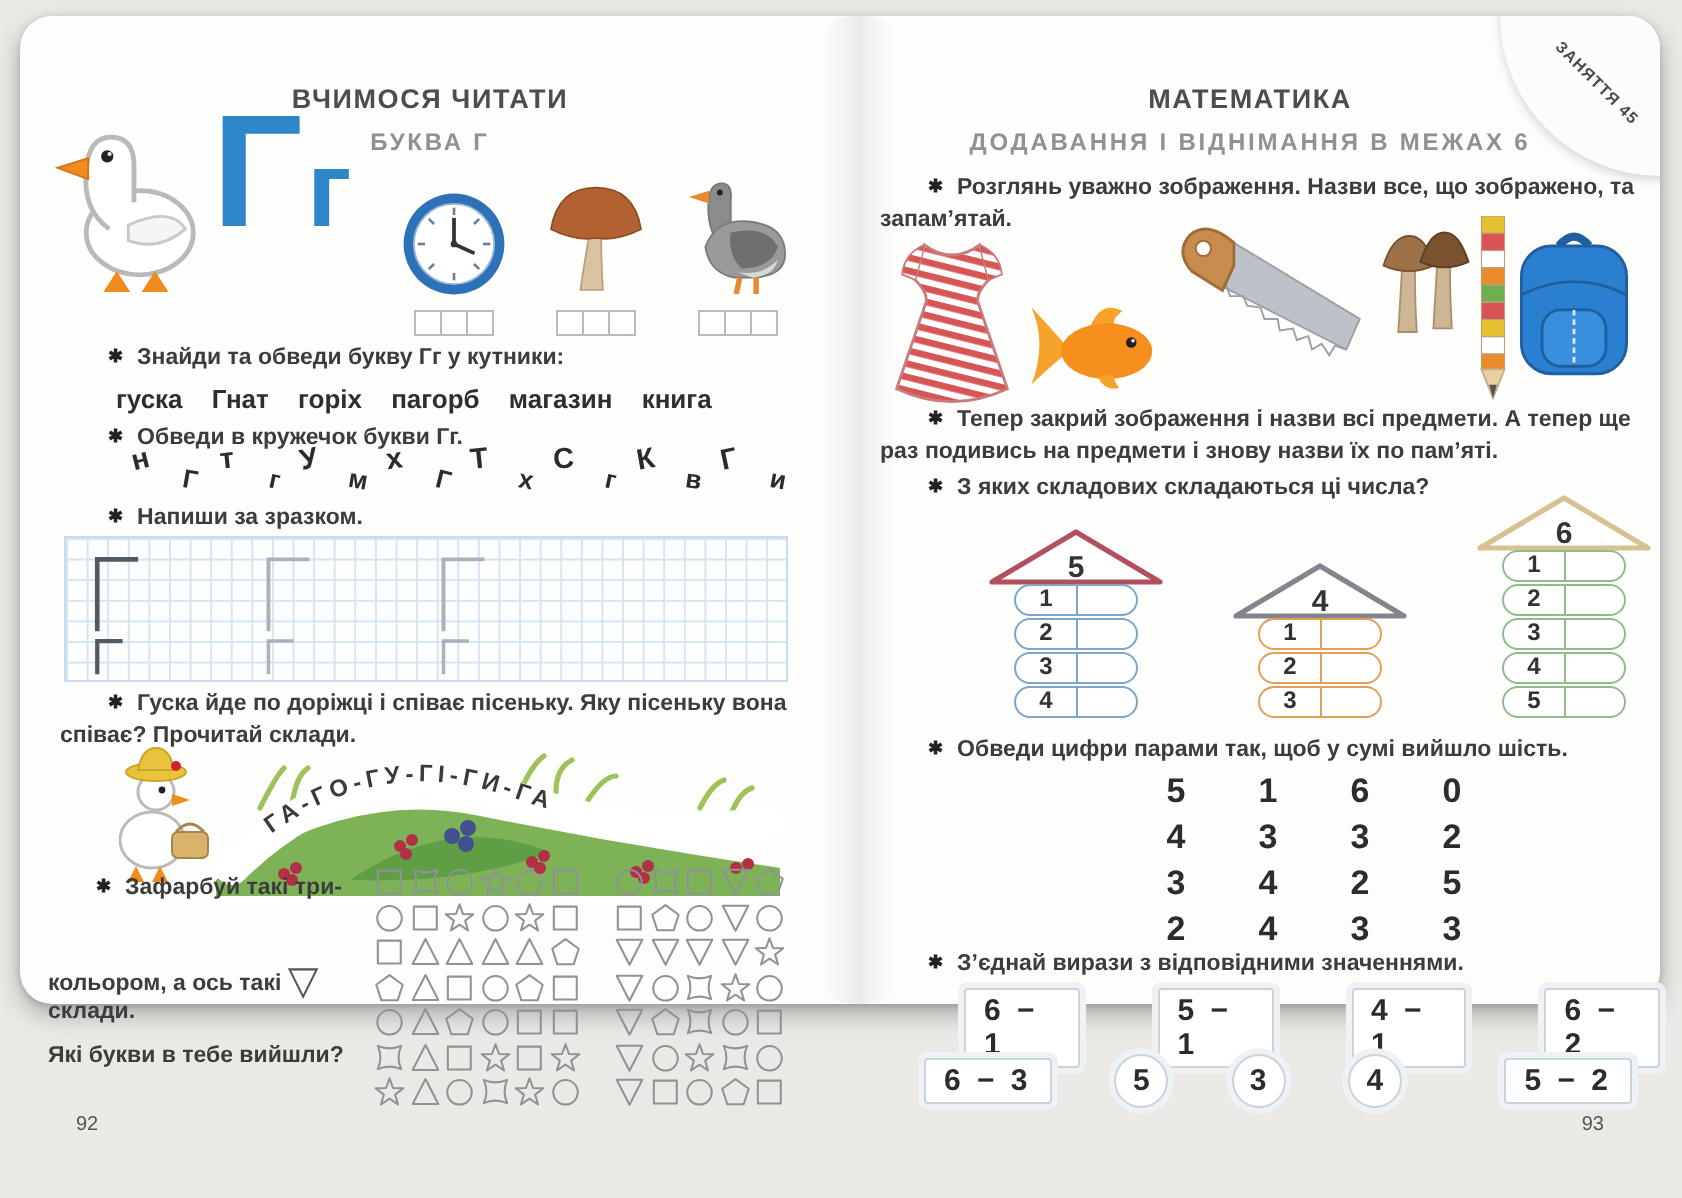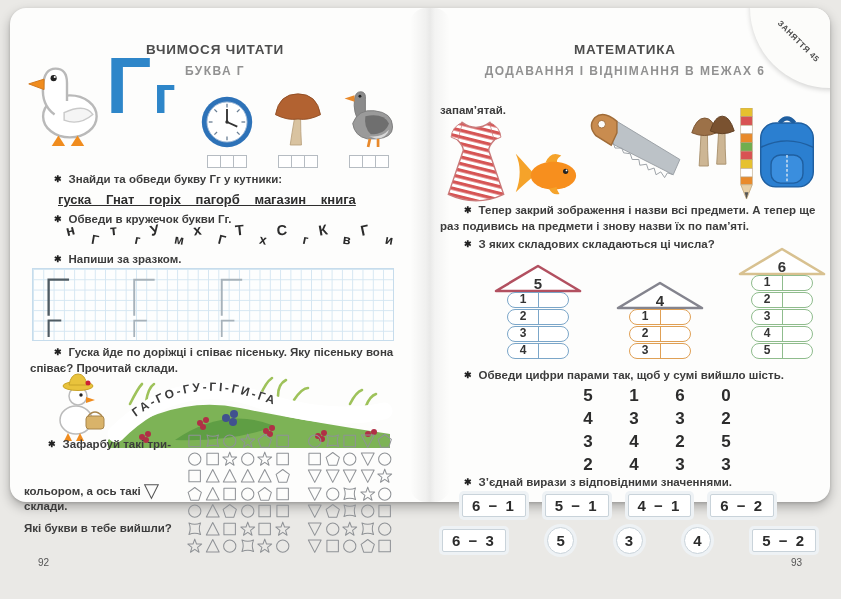--- a/index.html
+++ b/index.html
@@ -33,21 +33,21 @@
   .bigG  { font-size:80px; font-weight:800; color:#2e86c9; line-height:.95; letter-spacing:2px; }
   .smlG  { font-size:54px; font-weight:800; color:#2e86c9; line-height:.95; }
 
   
   .picrow { position:absolute; left:188px; top:78px; display:flex; gap:13px; }
   .picitem { display:flex; flex-direction:column; align-items:center; width:58px; }
   .picart { height:64px; display:flex; align-items:flex-end; justify-content:center; }
   .cells { display:flex; margin-top:5px; }
   .cells span { width:14px; height:13px; border:1px solid #b6bcc2; margin-left:-1px; background:#fff; }
 
-  .words { position:absolute; left:48px; top:184px; font-size:13px; font-weight:700; color:#2e2e2e; word-spacing:11px; white-space:nowrap;text-decoration:underline; }
+  .words { position:absolute; left:48px; top:184px; font-size:13px; font-weight:700; color:#2e2e2e; word-spacing:11px; white-space:nowrap; }
 
   .scatter { position:absolute; left:52px; top:214px; width:336px; height:34px; display:flex; }
   .sc { display:inline-block; width:21px; text-align:center; font-weight:700; color:#2b2b2b; }
 
   .wgrid {
     position:absolute; left:22px; top:260px; width:362px; height:73px;
     border:1px solid #c6dcec; background-color:#fdfefe;
     background-image:linear-gradient(to right, #d4e6f2 1px, transparent 1px),
                      linear-gradient(to bottom, #d4e6f2 1px, transparent 1px);
     background-size:10.3px 10.3px;
@@ -71,21 +71,21 @@
   .roof { width:92px; height:30px; margin-bottom:-2px; }
   .hrow { position:relative; width:62px; height:16px; border:1.6px solid; border-radius:9px; background:#fff; margin-top:1px; }
   .hnum { position:absolute; left:0; top:0; width:50%; text-align:center; font-size:12px; font-weight:700; line-height:13px; color:#333; }
   .hdiv { position:absolute; left:50%; top:0; bottom:0; width:1.4px; }
 
   .ng { position:absolute; left:145px; top:378px; display:grid; grid-template-columns:repeat(4,46px); grid-auto-rows:23px; text-align:center; font-size:17px; font-weight:600; color:#2c2c2c; }
 
   .xbox {
     display:inline-block; background:#fff; border:1px solid #c9d3da;
     box-shadow:0 0 0 3px #eef2f5; padding:2px 9px; font-size:15px; font-weight:700;
-    letter-spacing:2px; color:#2c2c2c; border-radius:2px;
+    letter-spacing:2px; color:#2c2c2c; border-radius:2px;margin-left:20px;
   }
   .xcirc {
     display:inline-flex; width:27px; height:27px; border-radius:50%; background:#fff;
     border:1px solid #c9d3da; box-shadow:0 0 0 3px #eef2f5;
     align-items:center; justify-content:center; font-size:15px; font-weight:700; color:#2c2c2c;
   }
   .match1 { position:absolute; left:42px; top:486px; display:flex; gap:19px; }
   .match2 { position:absolute; left:22px; top:519px; width:374px; display:flex; justify-content:space-between; align-items:center; }
 
   
@@ -505,20 +505,21 @@
         </svg>
       </div>
 
     <div class="pagenum" style="left:28px">92</div>
   </div>
 
   <div class="pg pg-right">
     <div class="ptitle" style="top:34px">МАТЕМАТИКА</div>
     <div class="psub" style="top:56px">ДОДАВАННЯ І ВІДНІМАННЯ В МЕЖАХ 6</div>
 
+    <div class="line" style="left:44px; top:80px"><span class="blt">✱</span><span>Розглянь уважно зображення. Назви все, що зображено, та</span></div>
     <div class="line" style="left:20px; top:96px">запам’ятай.</div>
 
     <div class="objrow">
       <svg width="72" height="94" viewBox="0 0 78 100" style="margin-top:8px">
         <defs>
           <pattern id="rs" width="7" height="7" patternUnits="userSpaceOnUse" patternTransform="rotate(14)">
             <rect width="7" height="7" fill="#fff"></rect>
               <rect width="7" height="3.6" fill="#d65555"></rect>
           </pattern>
         </defs>

